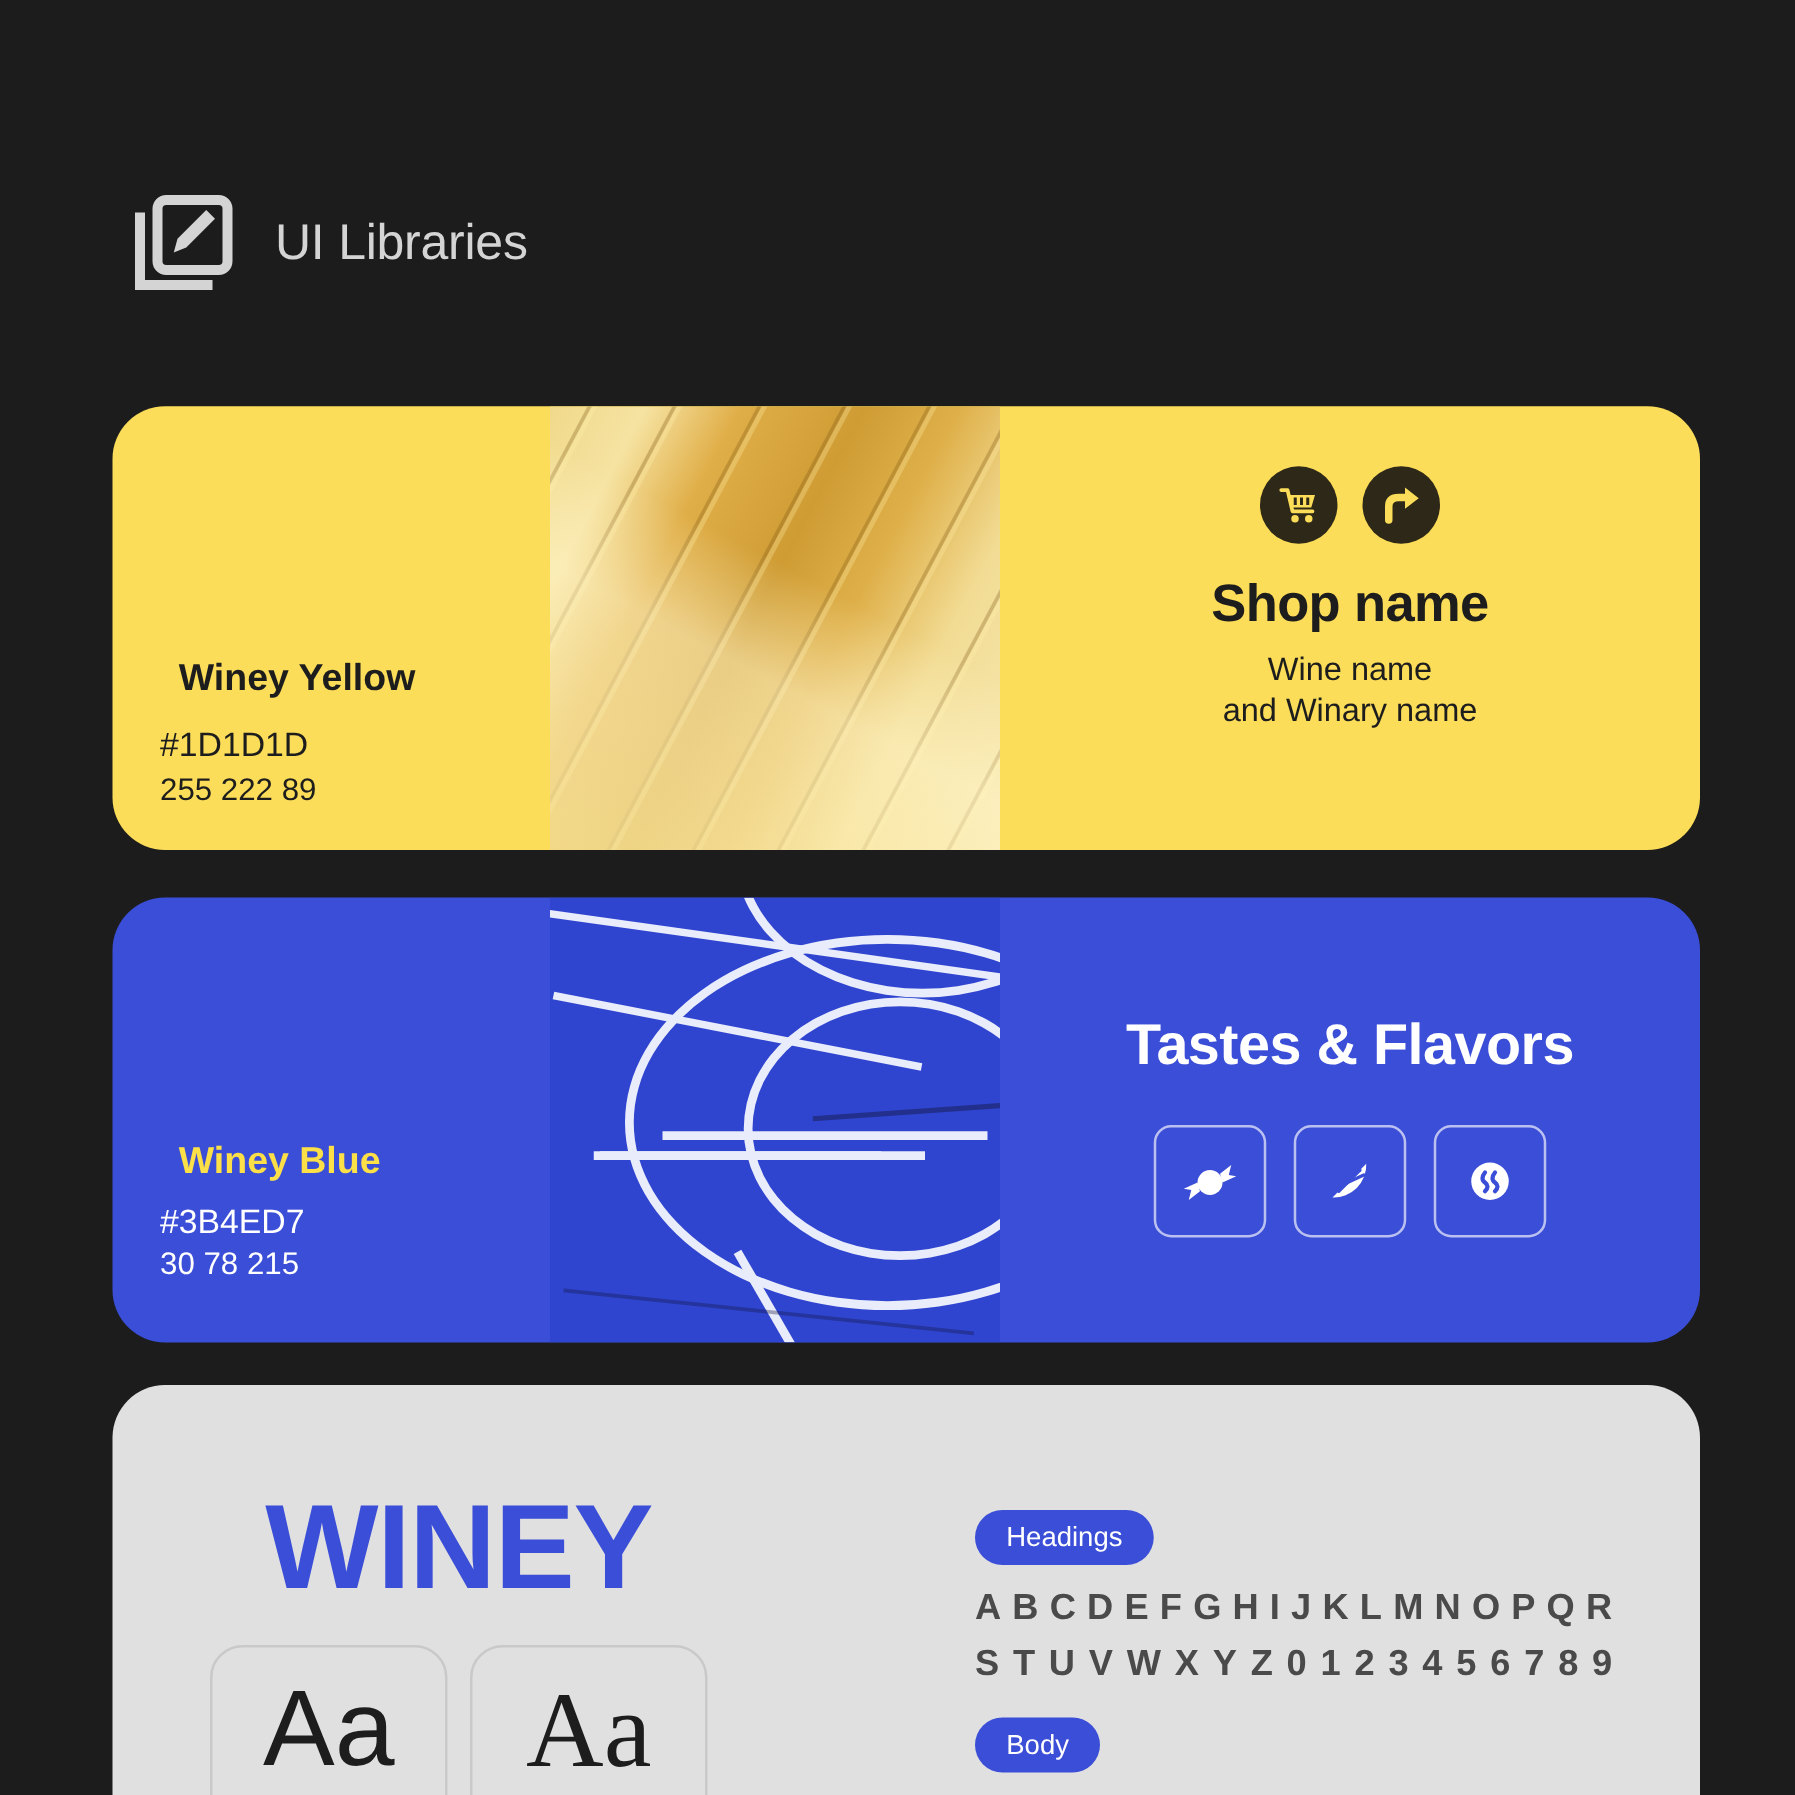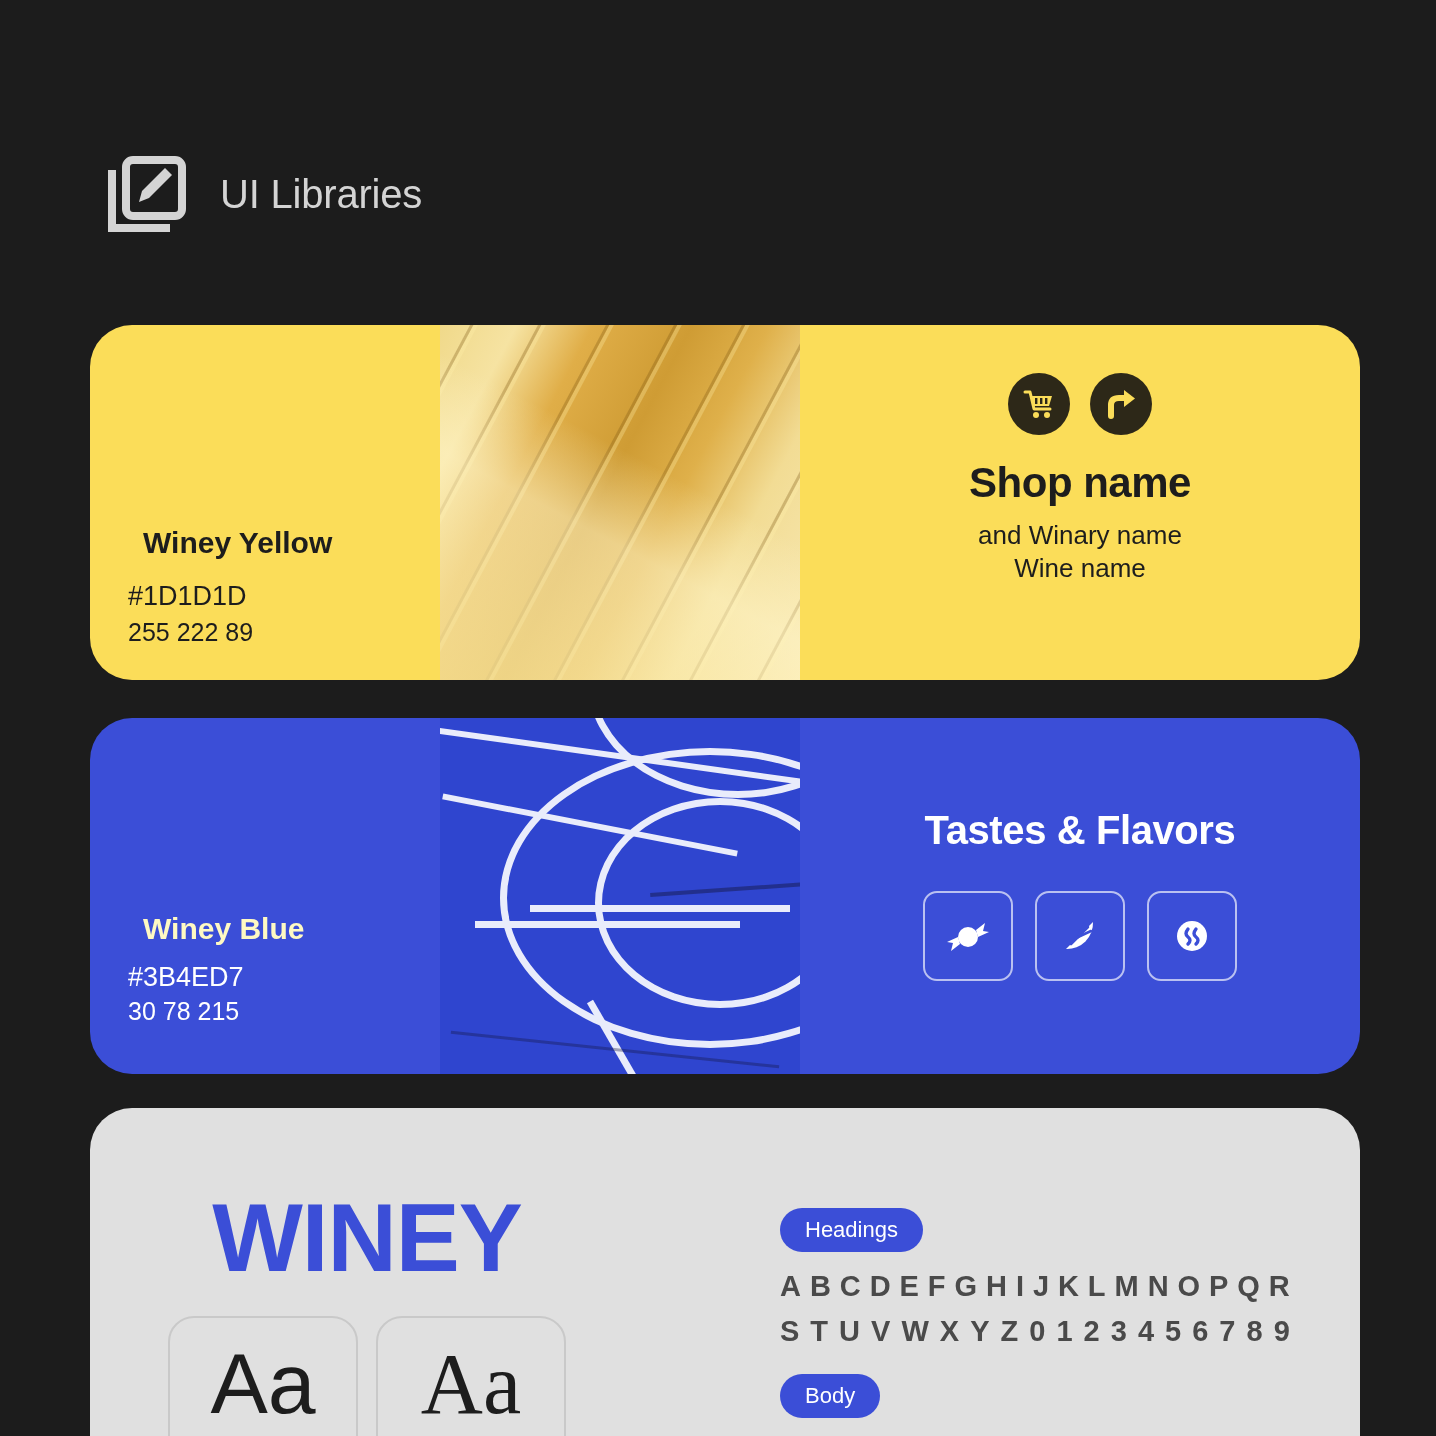--- a/index.html
+++ b/index.html
@@ -53,34 +53,34 @@
   .icon-row { display:flex; justify-content:center; gap:20px; margin-bottom:26px; }
   .circle-btn {
     width:62px; height:62px; border-radius:50%; background:#2d2818;
     display:flex; align-items:center; justify-content:center;
   }
   .shop-name { font-size:42px; font-weight:700; color:#1d1d1d; letter-spacing:-0.5px; line-height:1.05; }
   .shop-sub { margin-top:14px; font-size:26px; font-weight:400; color:#1d1d1d; line-height:1.25; }
 
   
   #blue-card { top:718px; height:356px; background:#3b4ed7; }
-  #blue-card .swatch-name { top:196px; color:#fef9c3; }
+  #blue-card .swatch-name { top:196px; color:#fde047; }
   #blue-card .swatch-hex  { top:246px; color:#ffffff; }
   #blue-card .swatch-rgb  { top:281px; color:#ffffff; }
 
   
   .photo-court { position:absolute; inset:0; background:#2f45cf; overflow:hidden; }
   .photo-court .ln { position:absolute; background:#e9ecfb; }
   .photo-court .arc {
     position:absolute; border:7px solid #e9ecfb; border-radius:50%;
     background:transparent;
   }
 
   .flavor-block { position:absolute; left:0; right:0; top:90px; text-align:center; }
-  .flavor-title { font-size:40px; font-weight:700; color:#fff; letter-spacing:-0.4px; }
+  .flavor-title { font-size:46px; font-weight:700; color:#fff; letter-spacing:-0.4px; }
   .flavor-row { display:flex; justify-content:center; gap:22px; margin-top:38px; }
   .flavor-box {
     width:90px; height:90px; border:2px solid rgba(255,255,255,0.65);
     border-radius:14px; display:flex; align-items:center; justify-content:center;
   }
 
   
   #light-card { top:1108px; height:400px; background:#e0e0e0; border-radius:42px 42px 0 0; }
   .lc-left { position:absolute; left:78px; top:68px; }
   .looking { font-size:50px; font-weight:400; color:#3b4ed7; letter-spacing:-1px; line-height:1; }
@@ -151,22 +151,22 @@
             </span>
             <span class="circle-btn">
               <svg width="34" height="34" viewBox="0 0 34 34">
                 <path d="M7 29 L7 18 Q7 11 15 11 L24 11" fill="none" stroke="#fbdd59" stroke-width="6" stroke-linecap="round" stroke-linejoin="round"></path>
                 <path d="M20 3 L31 11.5 L20 20 Z" fill="#fbdd59"></path>
               </svg>
             </span>
           </div>
           <div class="shop-name">Shop name</div>
           <div class="shop-sub">
+            <div>Wine name</div>
             <div>and Winary name</div>
-            <div>Wine name</div>
           </div>
         </div>
       </div>
 
     </div>
   </div>
 
   <div class="card" id="blue-card">
     <div class="card-inner">
 

